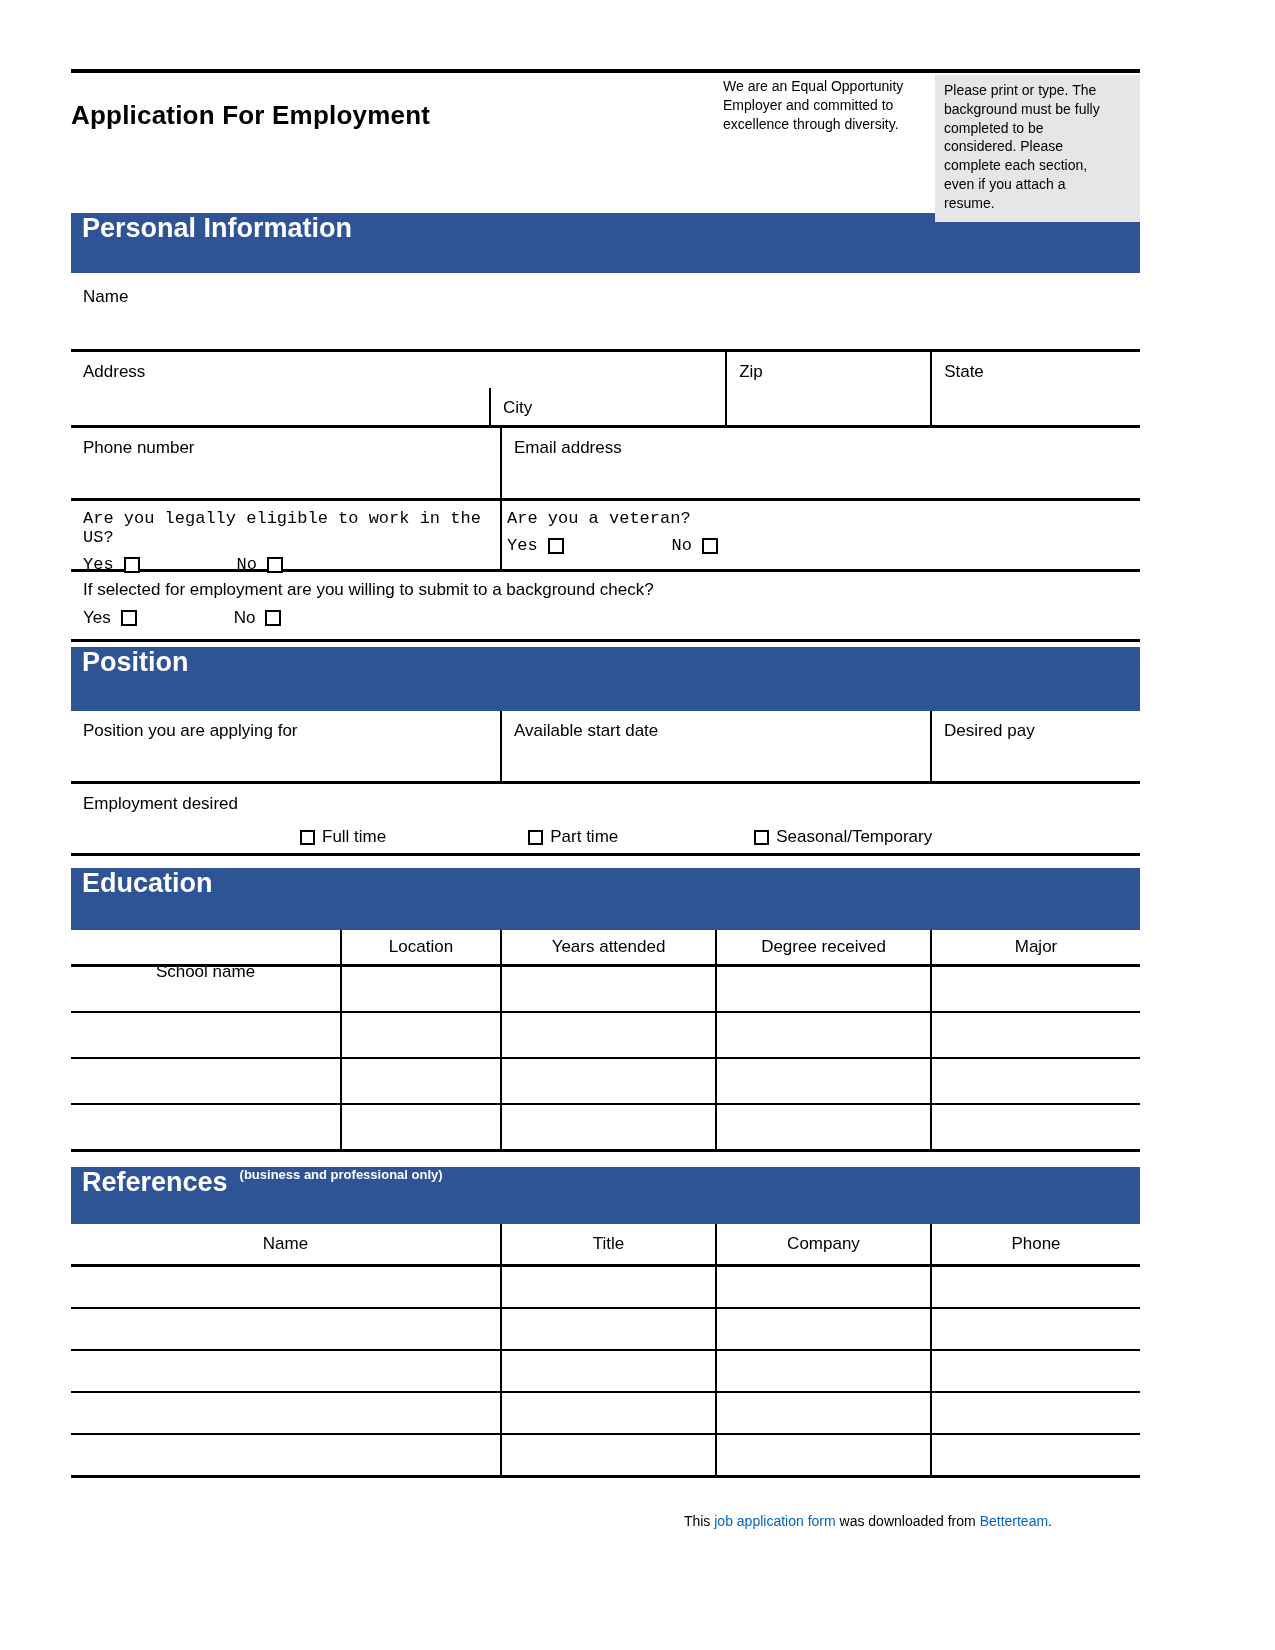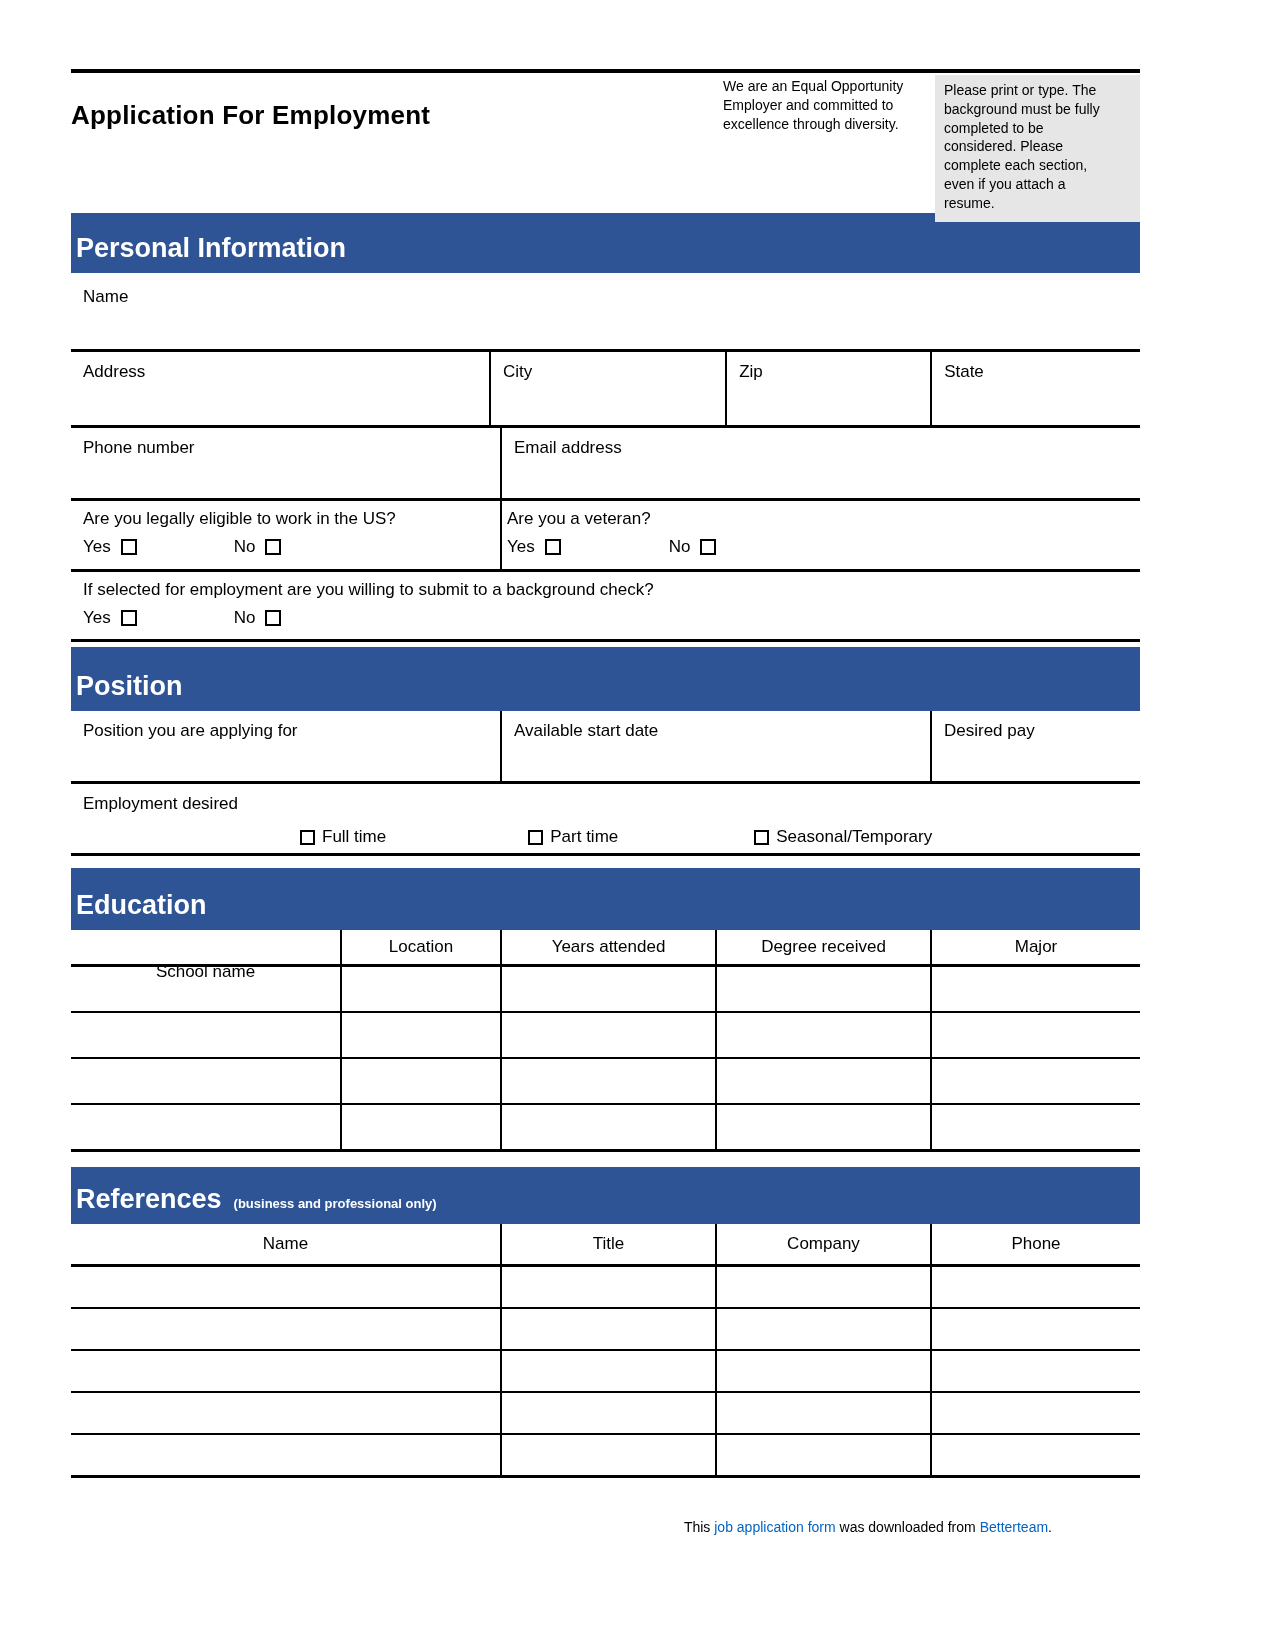--- a/index.html
+++ b/index.html
@@ -12,38 +12,38 @@
   html,body{background:#fff;}
   body{font-family:"Liberation Sans",sans-serif;color:#000;}
   .page{position:relative;width:1275px;height:1650px;background:#fff;overflow:hidden;}
   .content{position:absolute;left:71px;top:0;width:1069px;height:1650px;}
   .top-rule{margin-top:69px;border-top:4px solid var(--border);}
   .header{display:flex;height:138px;}
   .title{flex:1;font-size:26px;font-weight:bold;margin-top:27px;letter-spacing:.2px;}
   .notice{font-size:14px;line-height:1.34;}
   .notice-eeo{width:192px;margin-top:4px;margin-right:20px;}
   .notice-print{width:205px;margin-top:2px;background:var(--notice-bg);padding:6px 24px 10px 9px;height:fit-content;}
-  .section-bar{background:var(--section-header-bg);color:#fff;display:flex;align-items:flex-end;padding:0 14px 9px 5px;}
+  .section-bar{background:var(--section-header-bg);color:#fff;display:flex;padding:0 14px 9px 11px;}
   .bar-title{font-size:27px;font-weight:bold;}
   .bar-personal{margin-top:2px;height:60px;}
   .bar-position{margin-top:5px;height:64px;}
   .bar-education{margin-top:12px;height:62px;}
   .bar-references{margin-top:15px;height:57px;}
   .ref-sub{font-size:13px;font-weight:bold;margin-left:12px;padding-bottom:4px;}
   .prow{display:flex;border-bottom:3px solid var(--border);}
   .name-row{display:block;height:79px;padding:14px 12px;}
   .addr-row{height:76px;}
   .phone-row{height:73px;}
-  .elig-row{height:71px;}
+  .elig-row{height:71px;font-family:Liberation Mono, monospace;}
   .bg-row{display:block;height:70px;padding:8px 12px;}
   .cell{padding:10px 12px;}
   .qcell{padding:8px 12px;}
   .vet-cell{padding-left:5px;}
   .v{border-left:2px solid var(--border);}
-  .w1{width:429px;}.w2{width:242px;}.w3{width:215px;}.w4{width:210px;}.wrest{width:640px;}
+  .w1{width:429px;}.w2{width:242px;margin-top:36px;}.w3{width:215px;}.w4{width:210px;}.wrest{width:640px;}
   .field-label,.question{font-size:17px;}
   .yesno{margin-top:8px;font-size:17px;display:flex;align-items:center;}
   .checkbox{width:16px;height:16px;border:2px solid var(--border);background:#fff;display:inline-block;margin-left:10px;flex:none;}
   .yn-no{margin-left:97px;}
   .vet-no{margin-left:108px;}
   .pos-row{height:73px;}
   .pw1{width:429px;}.pw2{width:430px;}.pw3{width:210px;}
   .emp-row{display:block;height:72px;padding:10px 12px;}
   .emp-opts{display:flex;align-items:center;margin-top:13px;font-size:17px;gap:16px;}
   .emp-opt{display:flex;align-items:center;}
@@ -54,21 +54,21 @@
   .tc:first-child{border-left:none;}
   .th{font-size:17px;display:flex;align-items:center;justify-content:center;}
   .edu-head{height:37px;border-bottom:3px solid var(--border);}
   .edu-data{height:46px;border-bottom:2px solid var(--border);}
   .edu-data.last{height:47px;border-bottom-width:3px;}
   .ref-head{height:43px;border-bottom:3px solid var(--border);}
   .ref-data{height:42px;border-bottom:2px solid var(--border);}
   .ref-data.last{height:43px;border-bottom-width:3px;}
   .e1{width:269px;margin-top:25px;}.e2{width:160px;}.e3{width:215px;}.e4{width:215px;}.e5{width:210px;}
   .r1{width:429px;}.r2{width:215px;}.r3{width:215px;}.r4{width:210px;}
-  .footer{position:absolute;top:1513px;left:0;width:1069px;text-align:right;padding-right:88px;font-size:14px;margin-top:6px;}
+  .footer{position:absolute;top:1513px;left:0;width:1069px;text-align:right;padding-right:88px;font-size:14px;}
   .footer a{color:var(--link);text-decoration:none;cursor:pointer;}
 </style>
 </head>
 <body>
 
 <div class="page">
   <div class="content">
 
     <div class="top-rule"></div>
 

